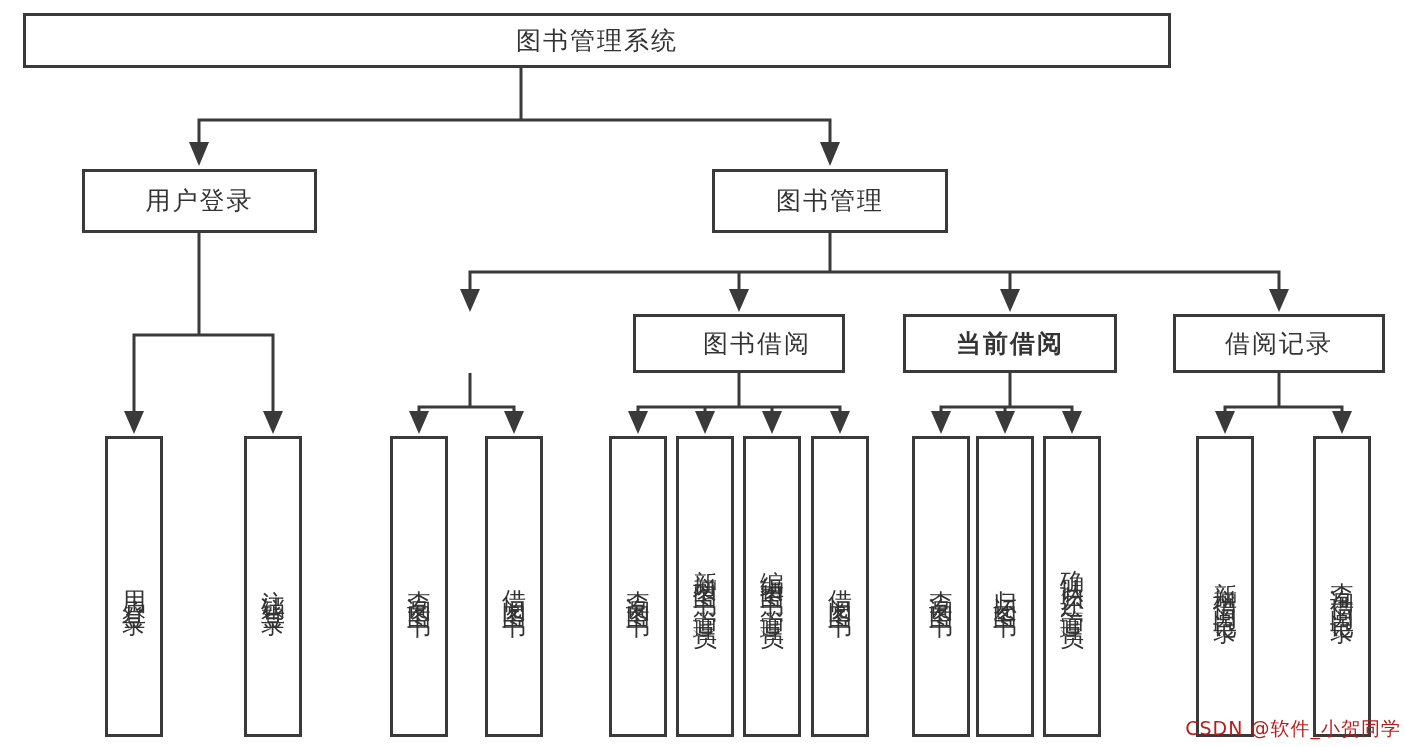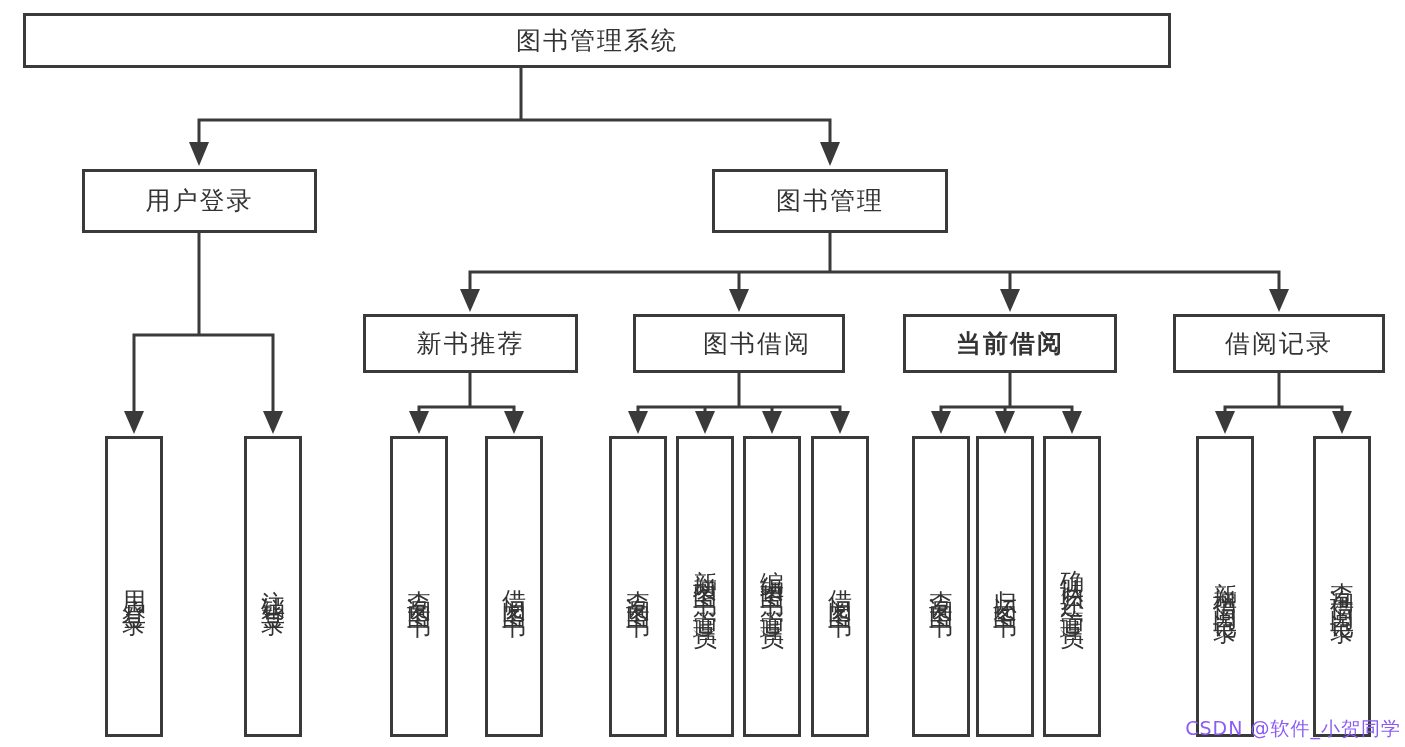--- a/index.html
+++ b/index.html
@@ -34,21 +34,21 @@
     font-size:24px;
     letter-spacing:8px;
     line-height:1;
   }
   .watermark{
     position:absolute;
     right:4px;
     bottom:5px;
     font-size:19px;
     letter-spacing:1px;
-    color:#8b5cf6;
+    color:#b91c1c;
     z-index:3;
     white-space:nowrap;
   }
 </style>
 </head>
 <body>
 
 <div class="canvas">
 
   <svg class="connectors" width="1405" height="747" viewBox="0 0 1405 747">
@@ -112,23 +112,20 @@
     <span>图书管理系统</span>
   </div>
 
   <div class="node hnode" style="left:82px;top:169px;width:235px;height:64px;">
     <span>用户登录</span>
   </div>
   <div class="node hnode" style="left:712px;top:169px;width:236px;height:64px;">
     <span>图书管理</span>
   </div>
 
-  <div class="node hnode" style="left:363px;top:314px;width:215px;height:59px;">
-    <span>新书推荐</span>
-  </div>
   <div class="node hnode" style="left:633px;top:314px;width:212px;height:59px;padding-left:36px;">
     <span>图书借阅</span>
   </div>
   <div class="node hnode" style="left:903px;top:314px;width:214px;height:59px;font-weight:bold;">
     <span>当前借阅</span>
   </div>
   <div class="node hnode" style="left:1173px;top:314px;width:212px;height:59px;">
     <span>借阅记录</span>
   </div>
 

